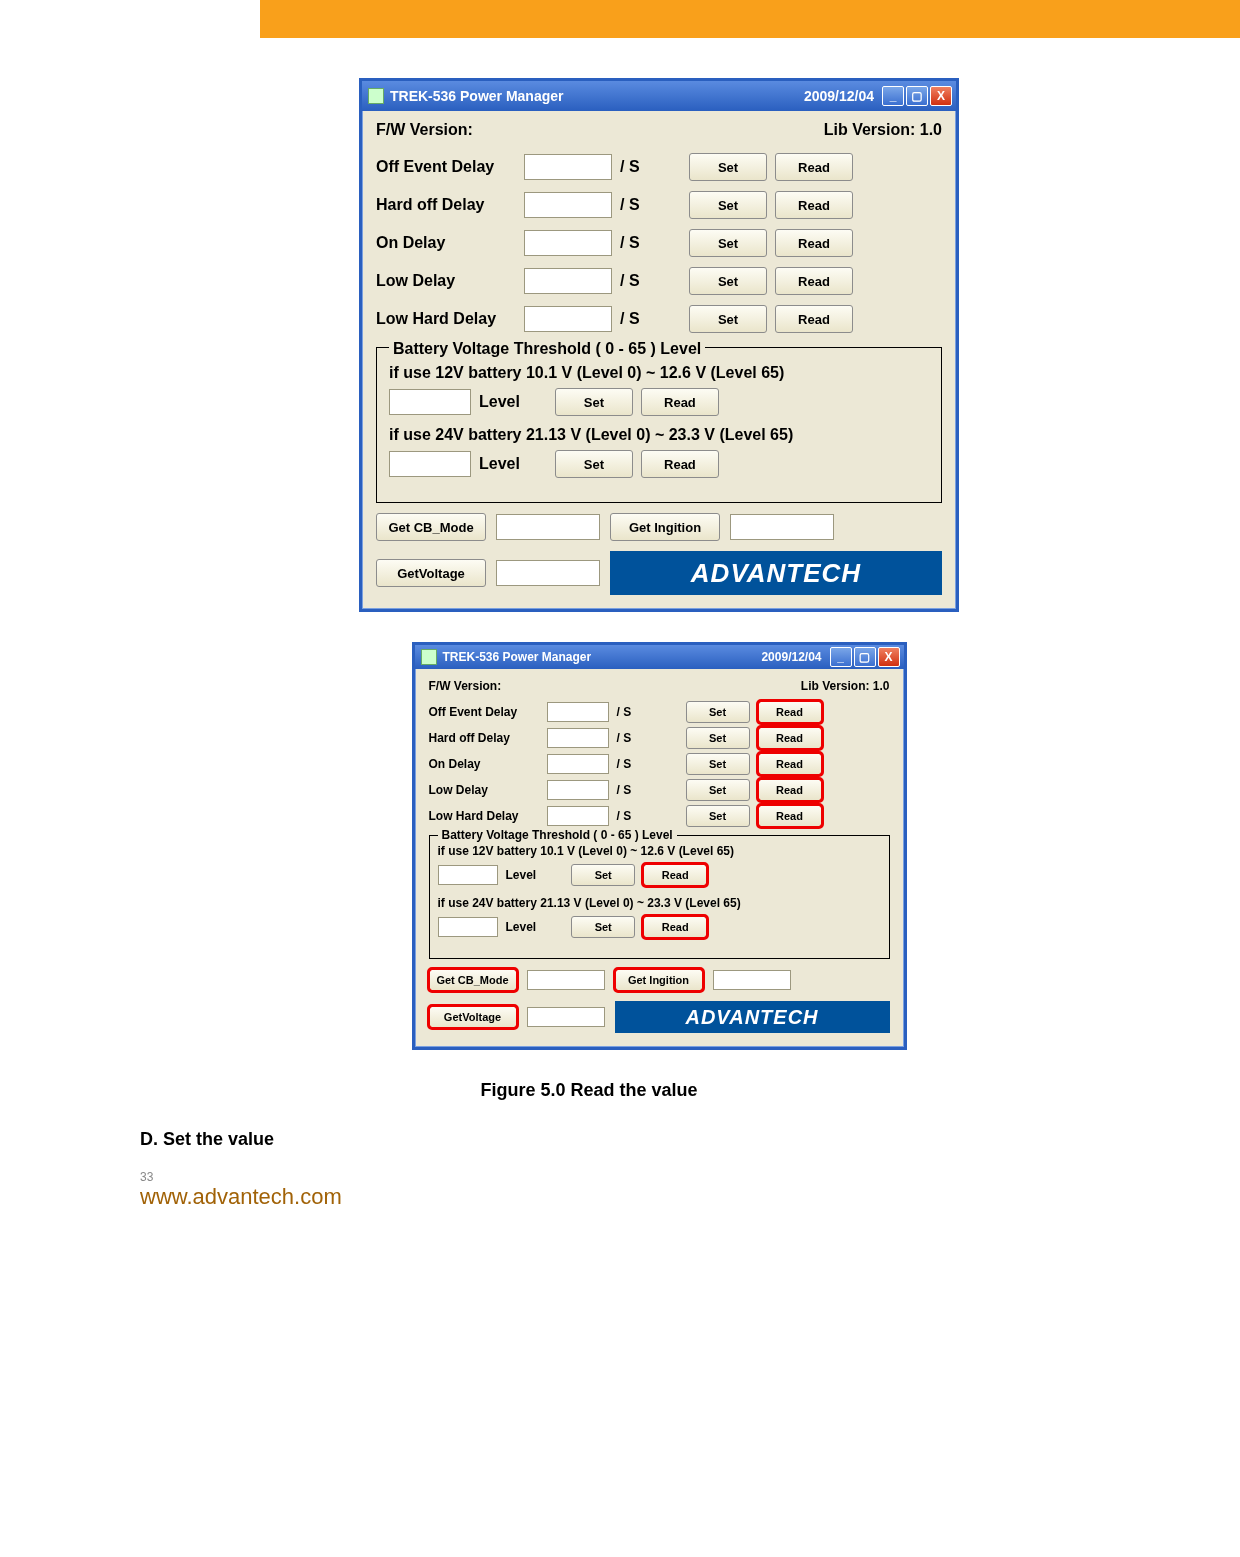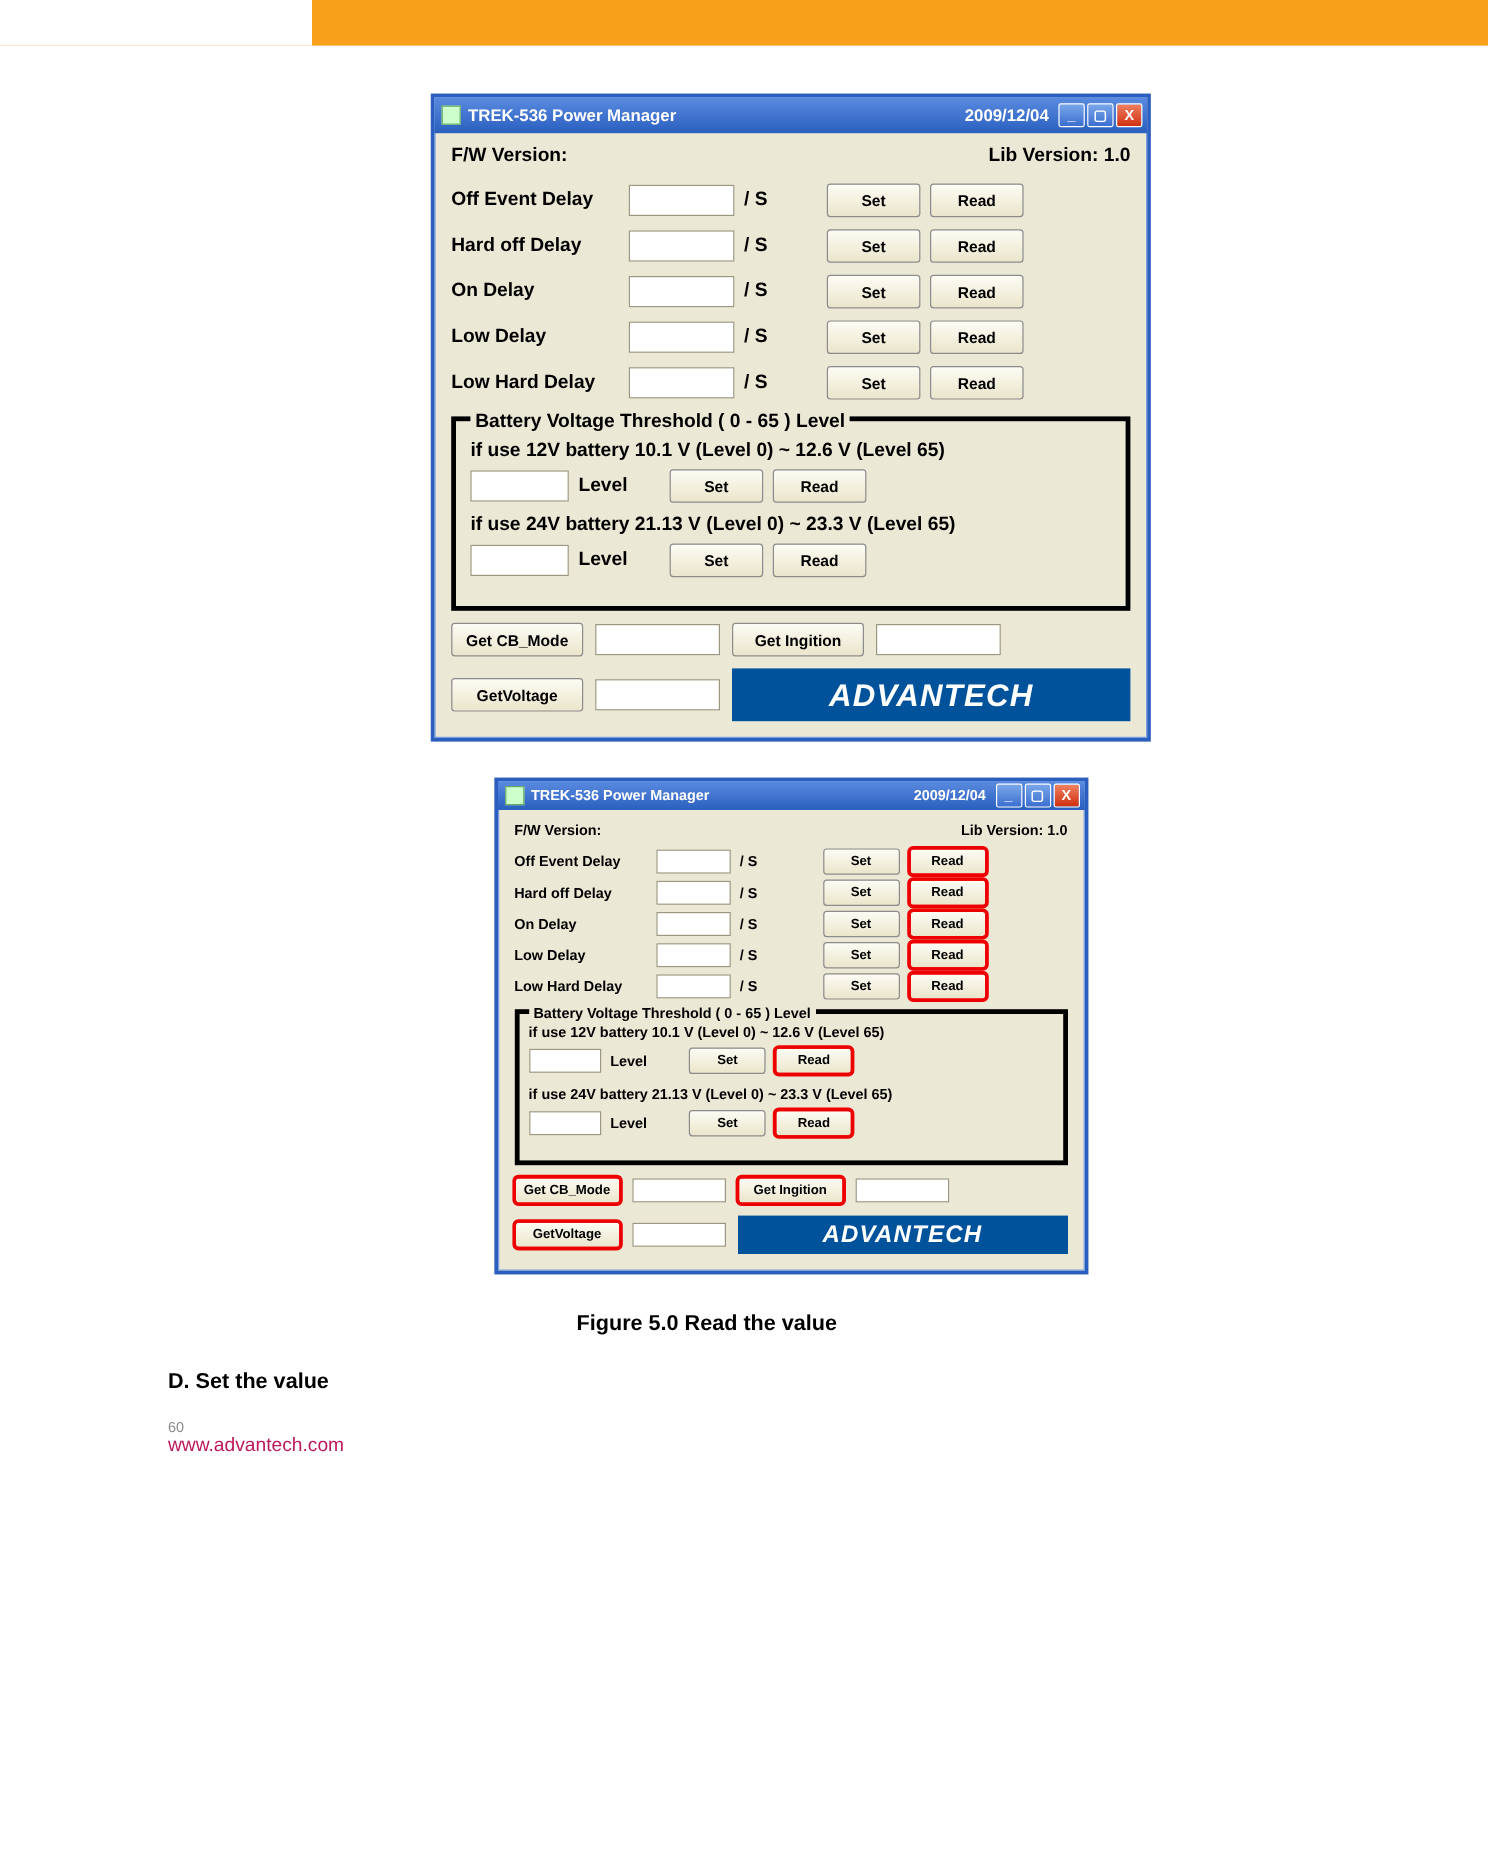--- a/index.html
+++ b/index.html
@@ -41,21 +41,21 @@
 
   .btn { height: 28px; border:1px solid #8c8c8c; border-radius:3px; background: linear-gradient(#fdfcf4,#eae5cb); font-weight:bold; font-size:13px; display:flex; align-items:center; justify-content:center; cursor:pointer; }
   .btn.set { width: 78px; margin-left: 27px; }
   .btn.read { width: 78px; }
   .win.small .btn { height:22px; font-size:11px; }
   .win.small .btn.set { width: 64px; }
   .win.small .btn.read { width: 64px; }
 
   .hl .btn.read, .hl .btn.hlbtn { outline: 3px solid #e00; outline-offset: -1px; border-color:#e00; }
 
-  .groupbox { border:4px solid #000000; padding:10px 12px 14px 12px; margin-top:14px; position:relative; }
+  .groupbox { border:1px solid #000000; padding:10px 12px 14px 12px; margin-top:14px; position:relative; }
   .win.small .groupbox { padding:6px 8px 10px 8px; margin-top:8px; }
   .group-title { font-weight:bold; position:relative; top:-18px; background:#ece8d6; display:inline-block; padding:0 4px; }
   .win.small .group-title { top:-14px; }
   .grp-in { margin-top:-12px; }
   .line { font-weight:bold; margin-bottom:6px; }
   .lv-row { display:flex; align-items:center; gap:8px; margin-bottom:10px; }
   .lv-row .txt { width: 82px; }
   .win.small .lv-row .txt { width: 60px; }
   .lv-lbl { font-weight:bold; }
 
@@ -66,21 +66,21 @@
   .win.small .readout { width:78px; height:20px; }
 
   .logo { height: 44px; flex:1; background:#00529b; color:#fff; font-weight:900; display:flex; align-items:center; justify-content:center; letter-spacing:1px; }
   .logo span { font-family: Arial, sans-serif; font-style:italic; font-size:26px; }
   .win.small .logo { height:32px; }
   .win.small .logo span { font-size:20px; }
 
   .caption { text-align:center; font-weight:bold; font-size:18px; margin: 0 0 28px -140px; }
   .section { font-weight:bold; font-size:18px; margin-top:10px; }
   .pgnum { font-size:12px; color:#888; margin-top:20px; }
-  .site { font-size:16px; color:#be185d; }
+  .site { font-size:22px; color:#a16207; }
 </style>
 </head>
 <body>
 
 <div class="orange-bar">
   <div class="white-tab"></div>
 </div>
 
 <div class="content">
 
@@ -263,15 +263,15 @@
             <span>ADVANTECH</span>
           </div>
       </div>
     </div>
   </div>
 
   <div class="caption">Figure 5.0 Read the value</div>
 
   <div class="section">D. Set the value</div>
 
-  <div class="pgnum">60</div>
+  <div class="pgnum">33</div>
   <div class="site">www.advantech.com</div>
 </div>
 
 </body></html>

